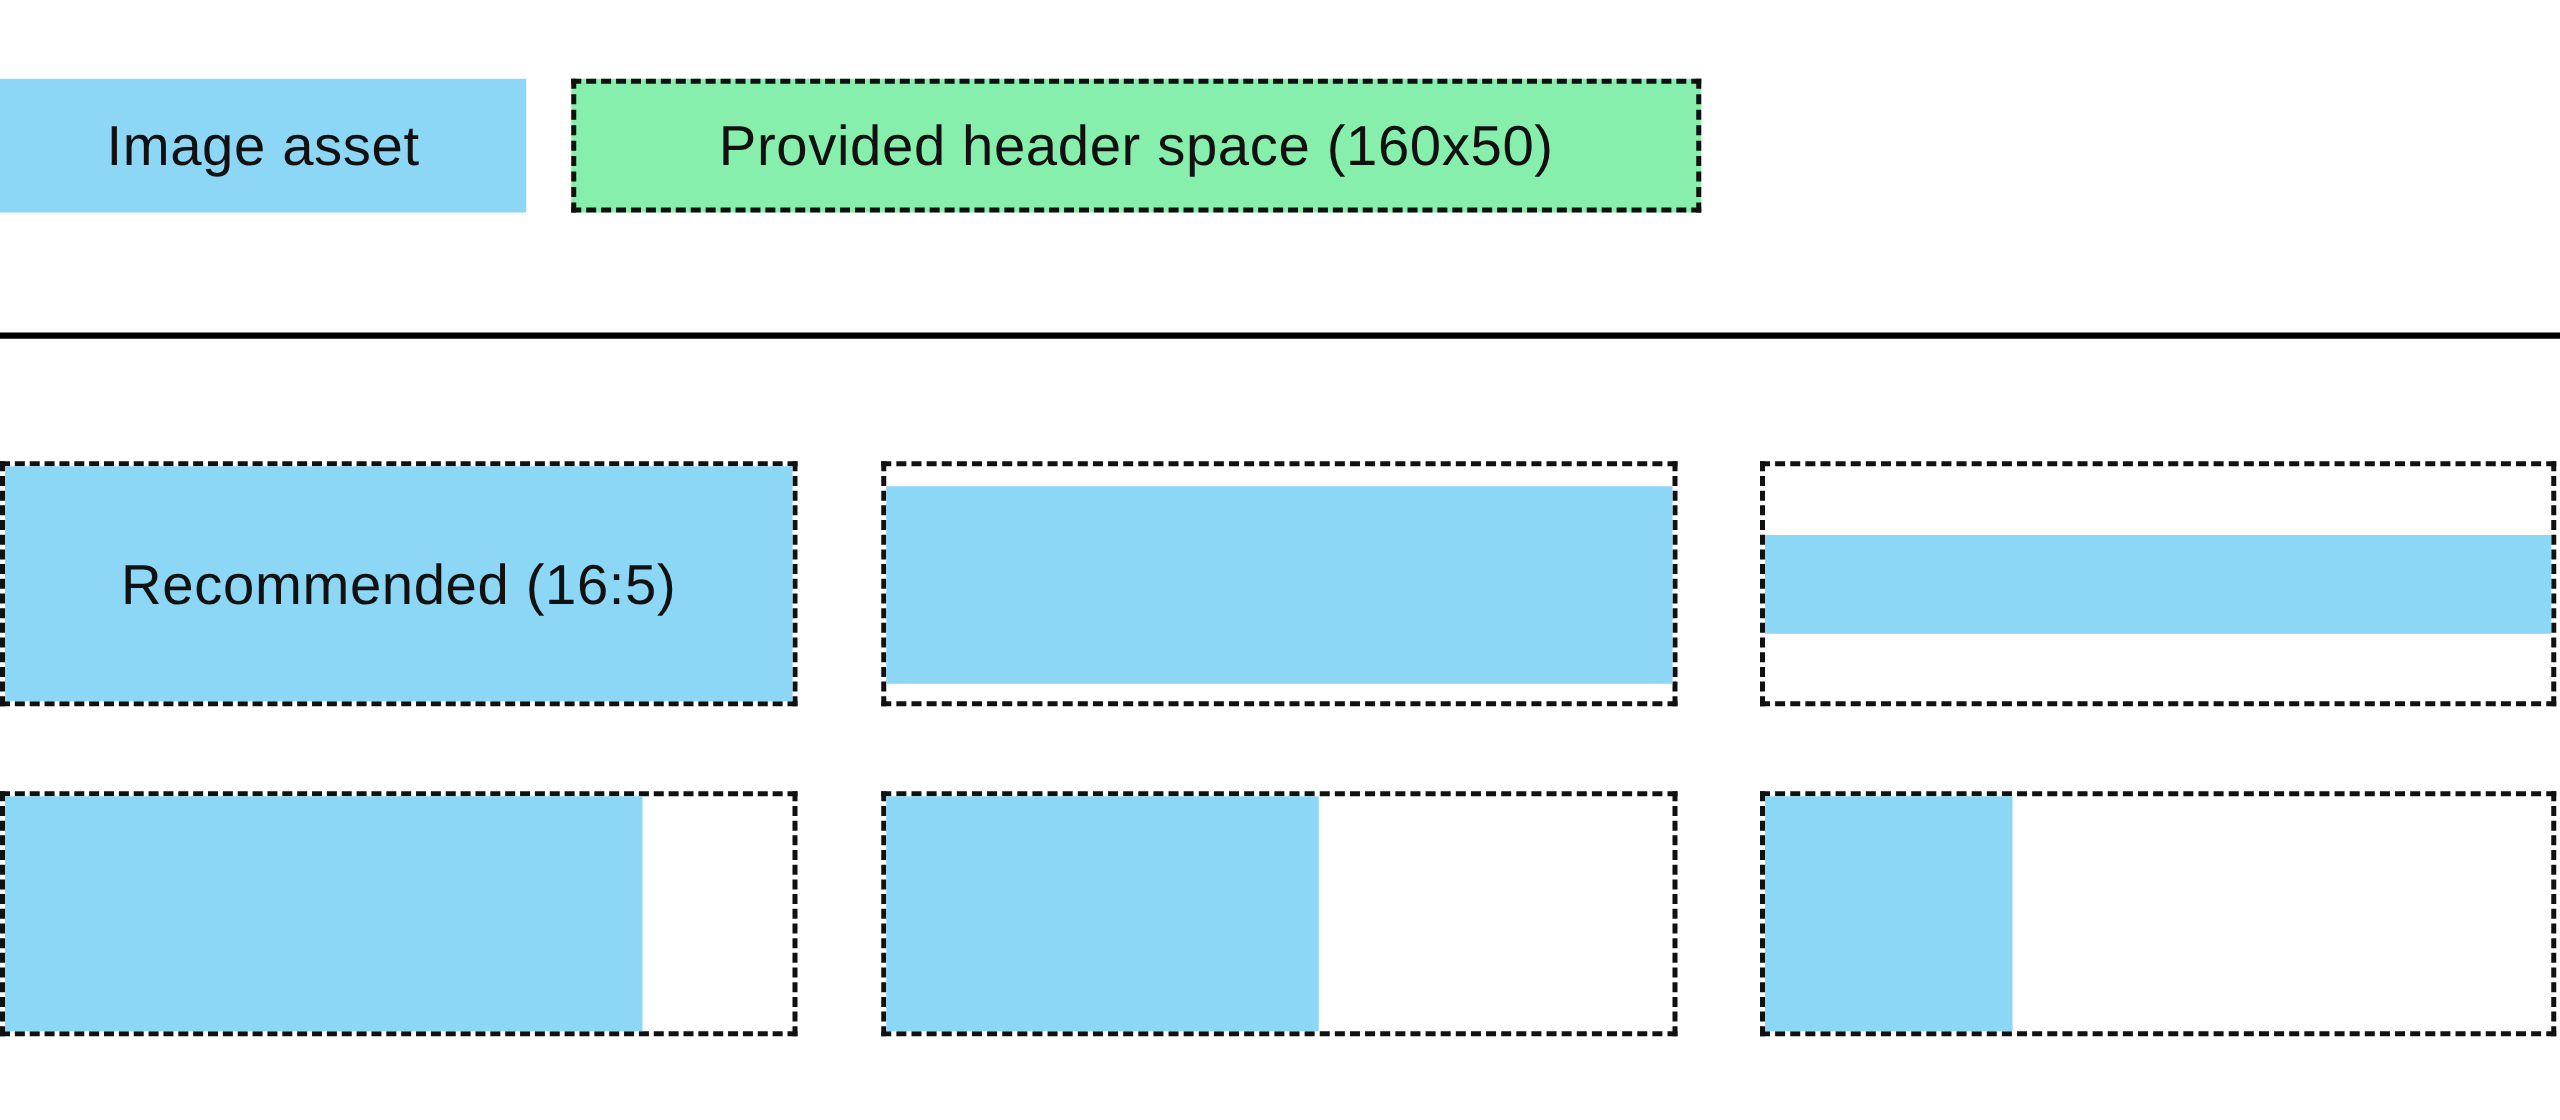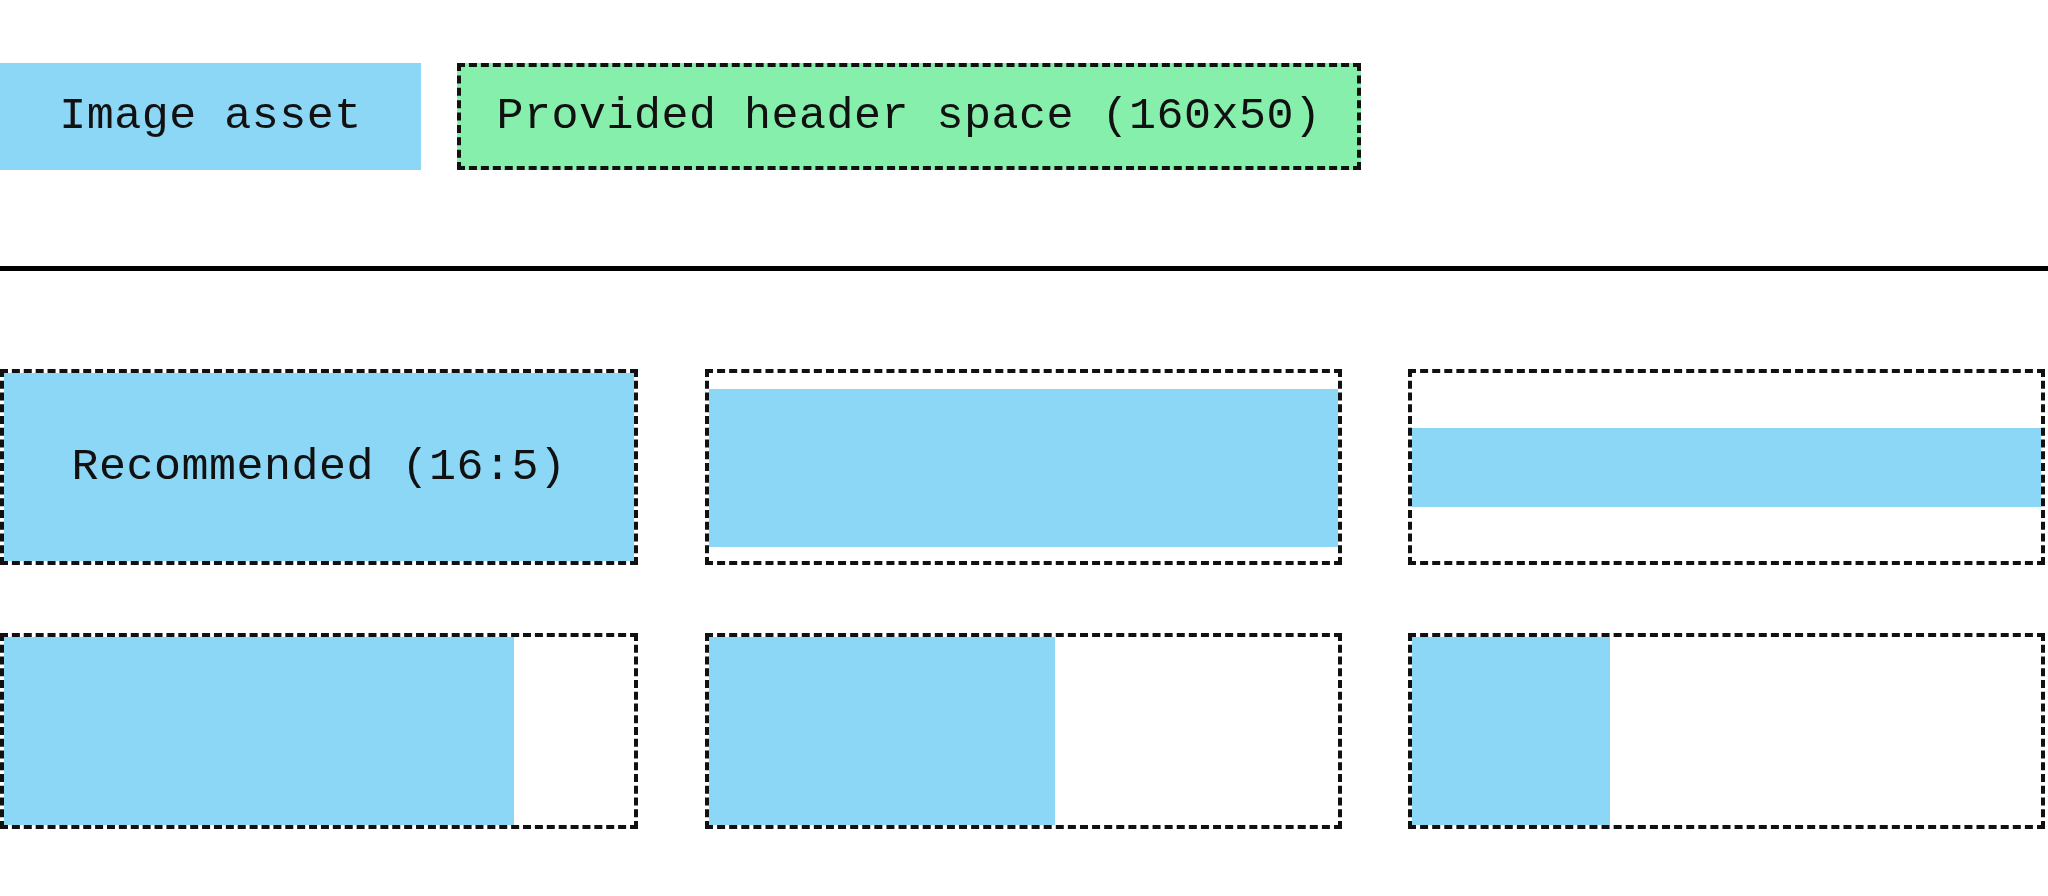--- a/index.html
+++ b/index.html
@@ -1,16 +1,16 @@
 <!DOCTYPE html>
 <html style="--blue: #8CD6F6; --ink: #111111;"><head>
 <meta charset="utf-8">
 <style>
   :root { --blue: #8CD6F6; --ink: #111111; }
-  * { box-sizing: border-box; font-family: Liberation Mono, monospace; }
+  * { box-sizing: border-box; }
   html, body {
     margin: 0; padding: 0;
     width: 2048px; height: 896px;
     background: #ffffff;
     font-family: "Liberation Sans", sans-serif;
     color: var(--ink);
     overflow: hidden;
   }
   .canvas { position: relative; width: 2048px; height: 896px; background: #fff; }
 

